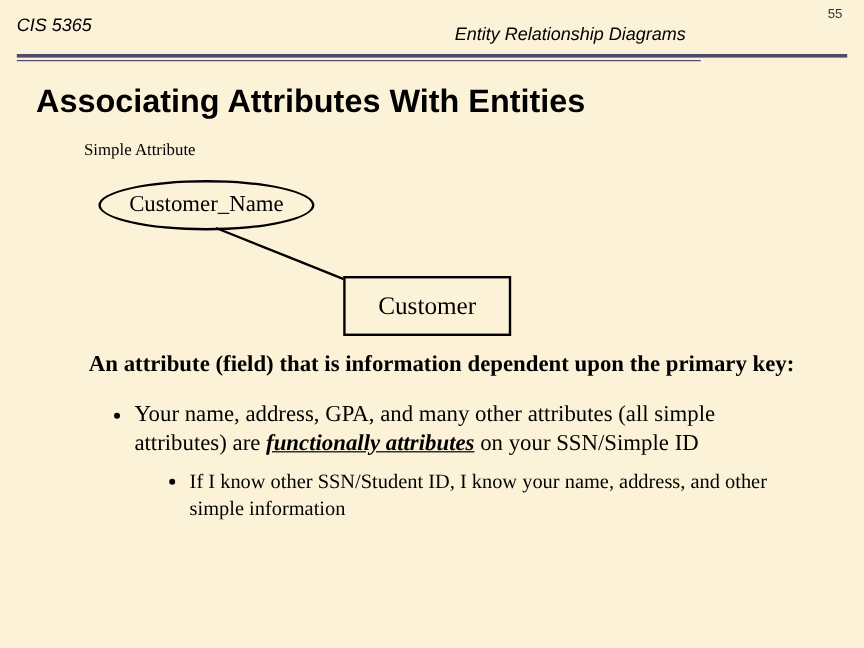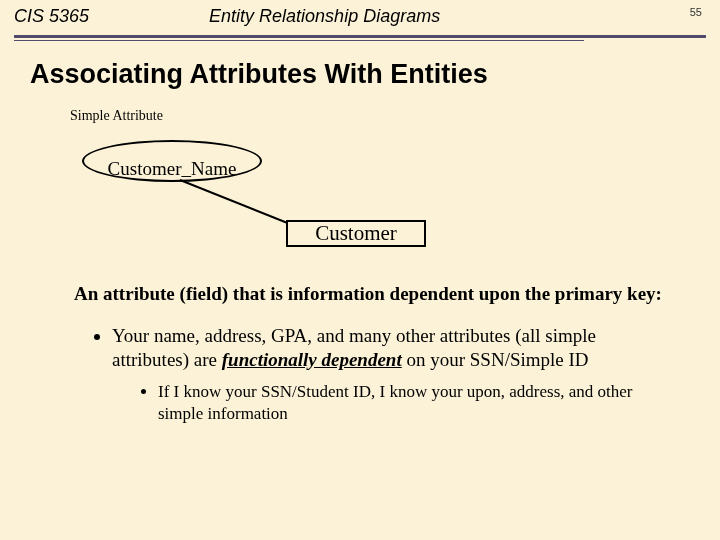--- a/index.html
+++ b/index.html
@@ -10,27 +10,29 @@
     color: #000;
     position: relative;
     overflow: hidden;
   }
   .header {
     display: flex;
     align-items: center;
     padding: 6px 14px 0 14px;
     font-style: italic;
     font-family: Arial, Helvetica, sans-serif;
-    font-size: 18px;
+    font-size: 15px;
+    gap: 48px;
   }
   .header-left { flex: 0 0 auto; }
   .header-center {
     flex: 1 1 auto;
-    text-align: left;
+    text-align: center;
     padding-left: 120px;
+    margin-top: 14px;
   }
   .page-num {
     position: absolute;
     top: 6px;
     right: 18px;
     font-family: Arial, Helvetica, sans-serif;
     font-size: 11px;
     font-style: normal;
     color: #333;
   }
@@ -75,38 +77,38 @@
   .attr-ellipse {
     position: absolute;
     left: 52px;
     top: 0;
     width: 180px;
     height: 42px;
     border: 2px solid #000;
     border-radius: 50%;
     background: #fbf2d7;
     display: flex;
-    align-items: flex-end;
+    align-items: center;
     justify-content: center;
     font-size: 19px;
   }
   .connector {
     position: absolute;
     left: 144px;
     top: 38px;
     width: 132px;
     height: 54px;
     pointer-events: none;
   }
   .entity-rect {
     position: absolute;
     left: 256px;
     top: 80px;
     width: 140px;
-    height: 27px;
+    height: 50px;
     border: 2px solid #000;
     background: #fbf2d7;
     display: flex;
     align-items: center;
     justify-content: center;
     font-size: 21px;
   }
   .definition {
     font-size: 19px;
     font-weight: bold;
@@ -153,19 +155,19 @@
     </svg>
     <div class="entity-rect">
       <span>Customer</span>
     </div>
   </div>
 
   <div class="definition">An attribute (field) that is information dependent upon the primary key:</div>
 
   <ul class="bullets">
     <li>
-      <span>Your name, address, GPA, and many other attributes (all simple attributes) are </span><span class="fd">functionally dependent</span><span> on your SSN/Simple ID</span>
+      <span>Your name, address, GPA, and many other attributes (all simple attributes) are </span><span class="fd">functionally attributes</span><span> on your SSN/Simple ID</span>
       <ul class="sub-bullets">
-        <li>If I know your SSN/Student ID, I know your upon, address, and other simple information</li>
+        <li>If I know other SSN/Student ID, I know your name, address, and other simple information</li>
       </ul>
     </li>
   </ul>
 </div>
 
 </body></html>

